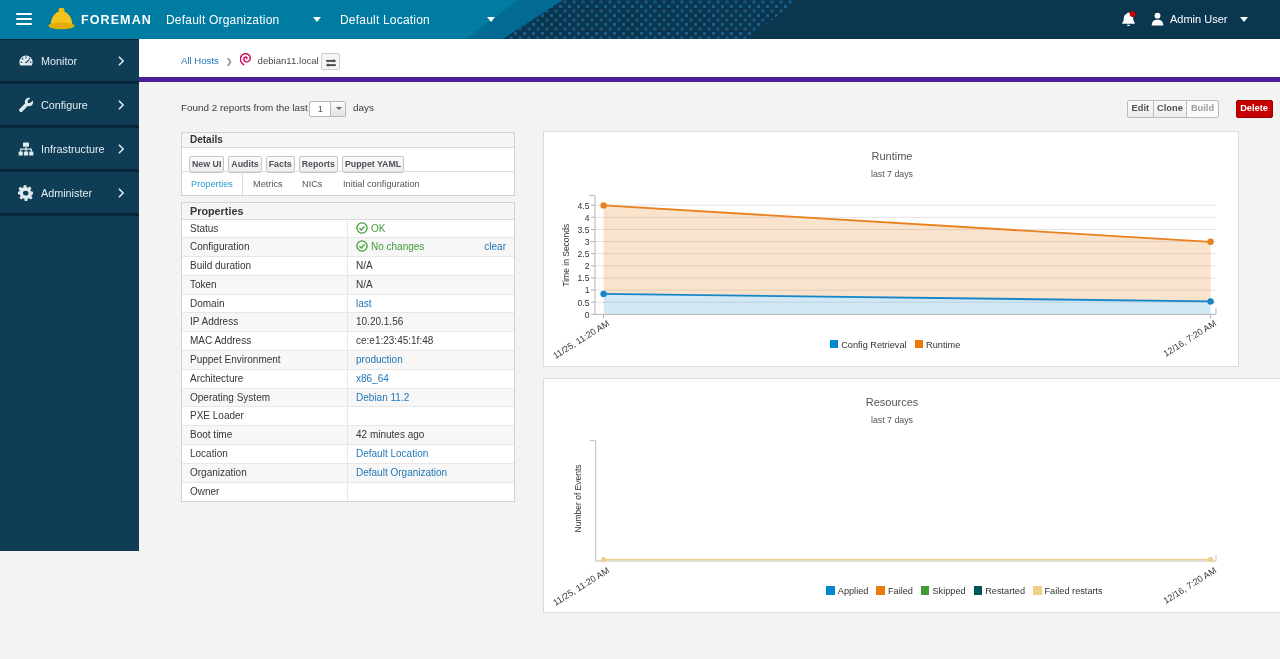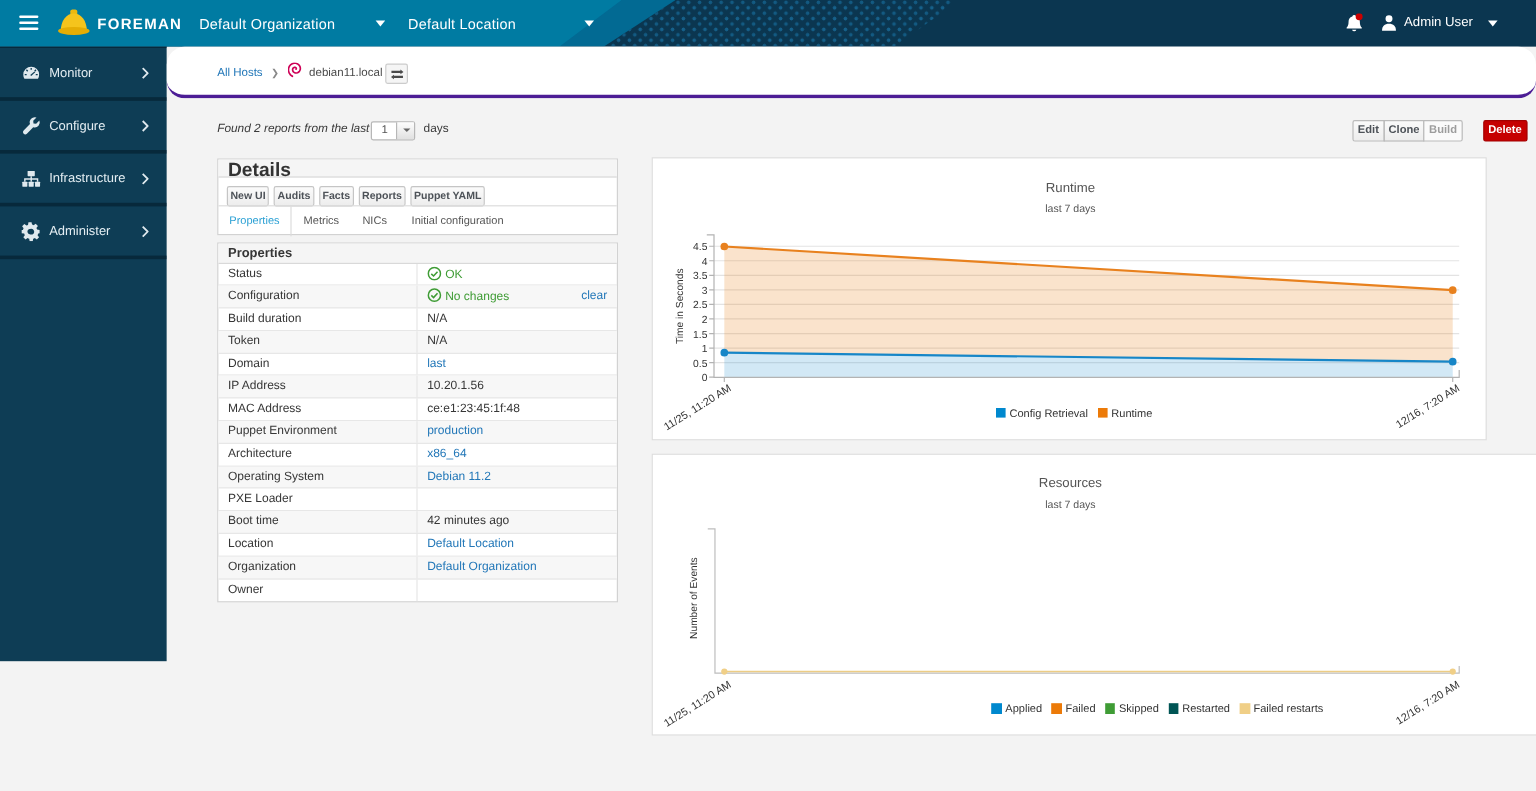--- a/index.html
+++ b/index.html
@@ -30,44 +30,44 @@
 .nav-item.first { border-top:1px solid #07293b; height:45px; }
 .nav-item.active { background:#0a6a8f; border-left:3px solid #56b7dd; color:#fff; }
 .nav-icon { position:absolute; left:18px; top:50%; margin-top:-8px; width:16px; height:16px; }
 .nav-item.active .nav-icon { left:15px; }
 .nav-label { position:absolute; left:41px; top:50%; margin-top:-7px; font-size:10.8px; line-height:14px; }
 .nav-item.active .nav-label { left:38px; font-weight:bold; }
 .nav-chev { position:absolute; right:15px; top:50%; margin-top:-5px; width:6px; height:10px; }
 
 
 #content { position:absolute; left:139px; top:39px; width:1141px; height:620px; background:#f3f3f3; }
-#crumbbar { position:absolute; left:0; top:0; width:1141px; height:43px; background:#fff; border-bottom:3px solid #4c1d95;border-radius:15px; }
+#crumbbar { position:absolute; left:0; top:0; width:1141px; height:43px; background:#fff; border-bottom:5px solid #4c1d95; }
 #crumb { position:absolute; left:42px; top:0; height:43px; line-height:43px; font-size:9.6px; color:#4a4a4a; }
 #crumb a { color:#2277b8; text-decoration:none; }
 .crumb-sep { color:#888; font-size:8px; margin:0 7px; }
 #swapbtn { position:absolute; left:182px; top:14px; width:19px; height:17px; background:#f5f5f5; border:1px solid #ccc; border-radius:2px; text-align:center; }
 
-#foundrow { position:absolute; left:42px; top:63px; font-size:9.9px; color:#3a3a3a;font-style:italic; }
+#foundrow { position:absolute; left:42px; top:63px; font-size:9.9px; color:#3a3a3a; }
 #daysel { position:absolute; left:170px; top:62px; width:37px; height:15.5px; background:#fff; border:1px solid #b7b7b7; border-radius:2px; }
 #daysel .num { position:absolute; left:0; top:0; width:21px; height:13.5px; font-size:9.5px; color:#555; text-align:center; line-height:13.5px; }
 #daysel .dd { position:absolute; right:0; top:0; width:15px; height:13.5px; background:linear-gradient(#fdfdfd,#e0e0e0); border-left:1px solid #b7b7b7; }
 #daysel .dd:after { content:""; position:absolute; left:4.5px; top:5px; border-left:3px solid rgba(0,0,0,0); border-right:3px solid rgba(0,0,0,0); border-top:3.5px solid #666; }
 #found-days { position:absolute; left:214px; top:63px; font-size:9.9px; color:#3a3a3a; }
 
 
 #actions { position:absolute; left:976px; top:61px; height:18px; white-space:nowrap; }
 .btn { display:inline-block; height:17.5px; line-height:15.5px; padding:0 3.5px; font-size:9.3px; font-weight:bold; color:#4d5258; background:linear-gradient(#fafafa,#ededed); border:1px solid #bbb; border-radius:0; vertical-align:top; margin-left:-1px; }
 .btn.rfirst { border-radius:2px 0 0 2px; margin-left:12px; }
 .btn.rlast { border-radius:0 2px 2px 0; }
 .btn.disabled { color:#9d9d9d; font-weight:bold; background:#fafafa; }
 .btn.danger { background:#c60000; border-color:#a30000; color:#fff; border-radius:2px; margin-left:17px; }
 
 
 #details { position:absolute; left:42px; top:93px; width:334px; height:64px; background:#fff; border:1px solid #d2d2d2; }
-#details .head { height:15px; background:#f5f5f5; border-bottom:1px solid #d9d9d9; font-size:16px; font-weight:bold; color:#333; padding:1px 8px 0 8px; }
+#details .head { height:15px; background:#f5f5f5; border-bottom:1px solid #d9d9d9; font-size:10px; font-weight:bold; color:#333; padding:1px 8px 0 8px; }
 #dbtns { position:absolute; left:7px; top:20px; height:18px; }
 .sbtn { display:inline-block; height:17px; line-height:15px; padding:0 2px; margin-right:4px; font-size:8.8px; font-weight:bold; color:#4d5258; background:linear-gradient(#fbfbfb,#ededed); border:1px solid #c5c5c5; border-radius:2px; }
 #dtabs { position:absolute; left:0; top:38px; width:332px; height:25px; border-top:1px solid #ddd; font-size:9.2px; color:#555; }
 .dtab { position:absolute; top:0; height:25px; line-height:24px; }
 .dtab.active { left:0; width:61px; text-align:center; color:#2aa0d4; border-right:1px solid #ddd; }
 
 
 #proptable { position:absolute; left:42px; top:163px; width:334px; background:#fff; border:1px solid #d2d2d2; font-size:10px; color:#363636; }
 #proptable .thead { height:16.5px; background:#f5f5f5; border-bottom:1px solid #d9d9d9; font-weight:bold; font-size:10.8px; padding:0 8px; line-height:16px; }
 .prow { position:relative; height:18.8px; border-bottom:1px solid #e7e7e7; line-height:17.8px; }

